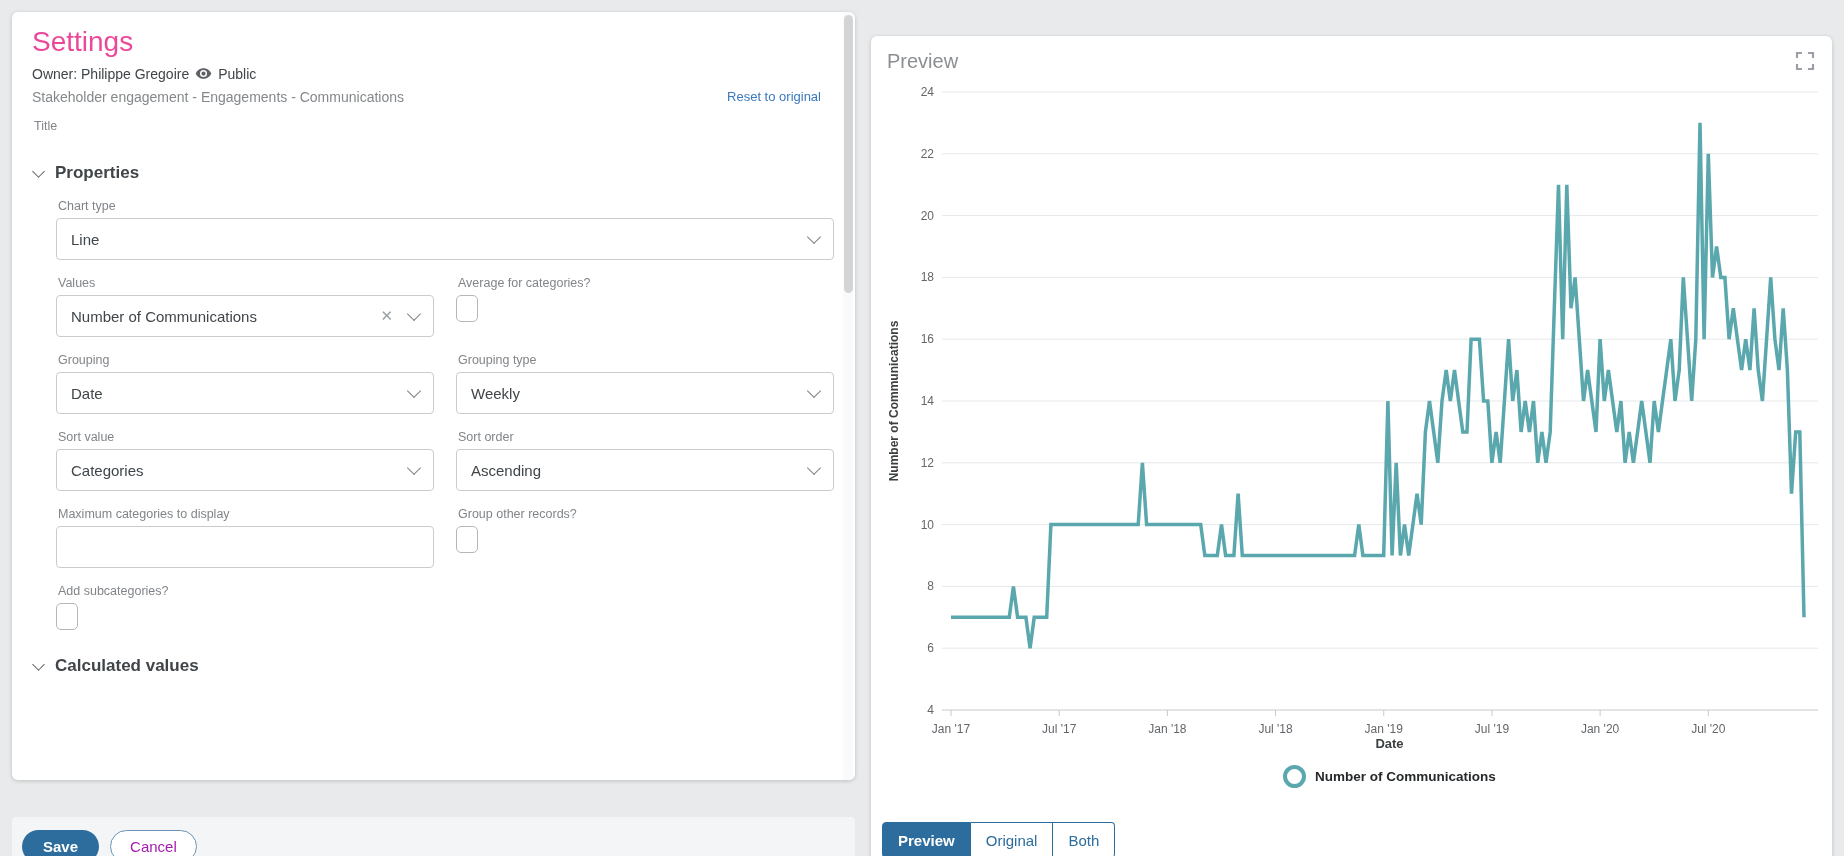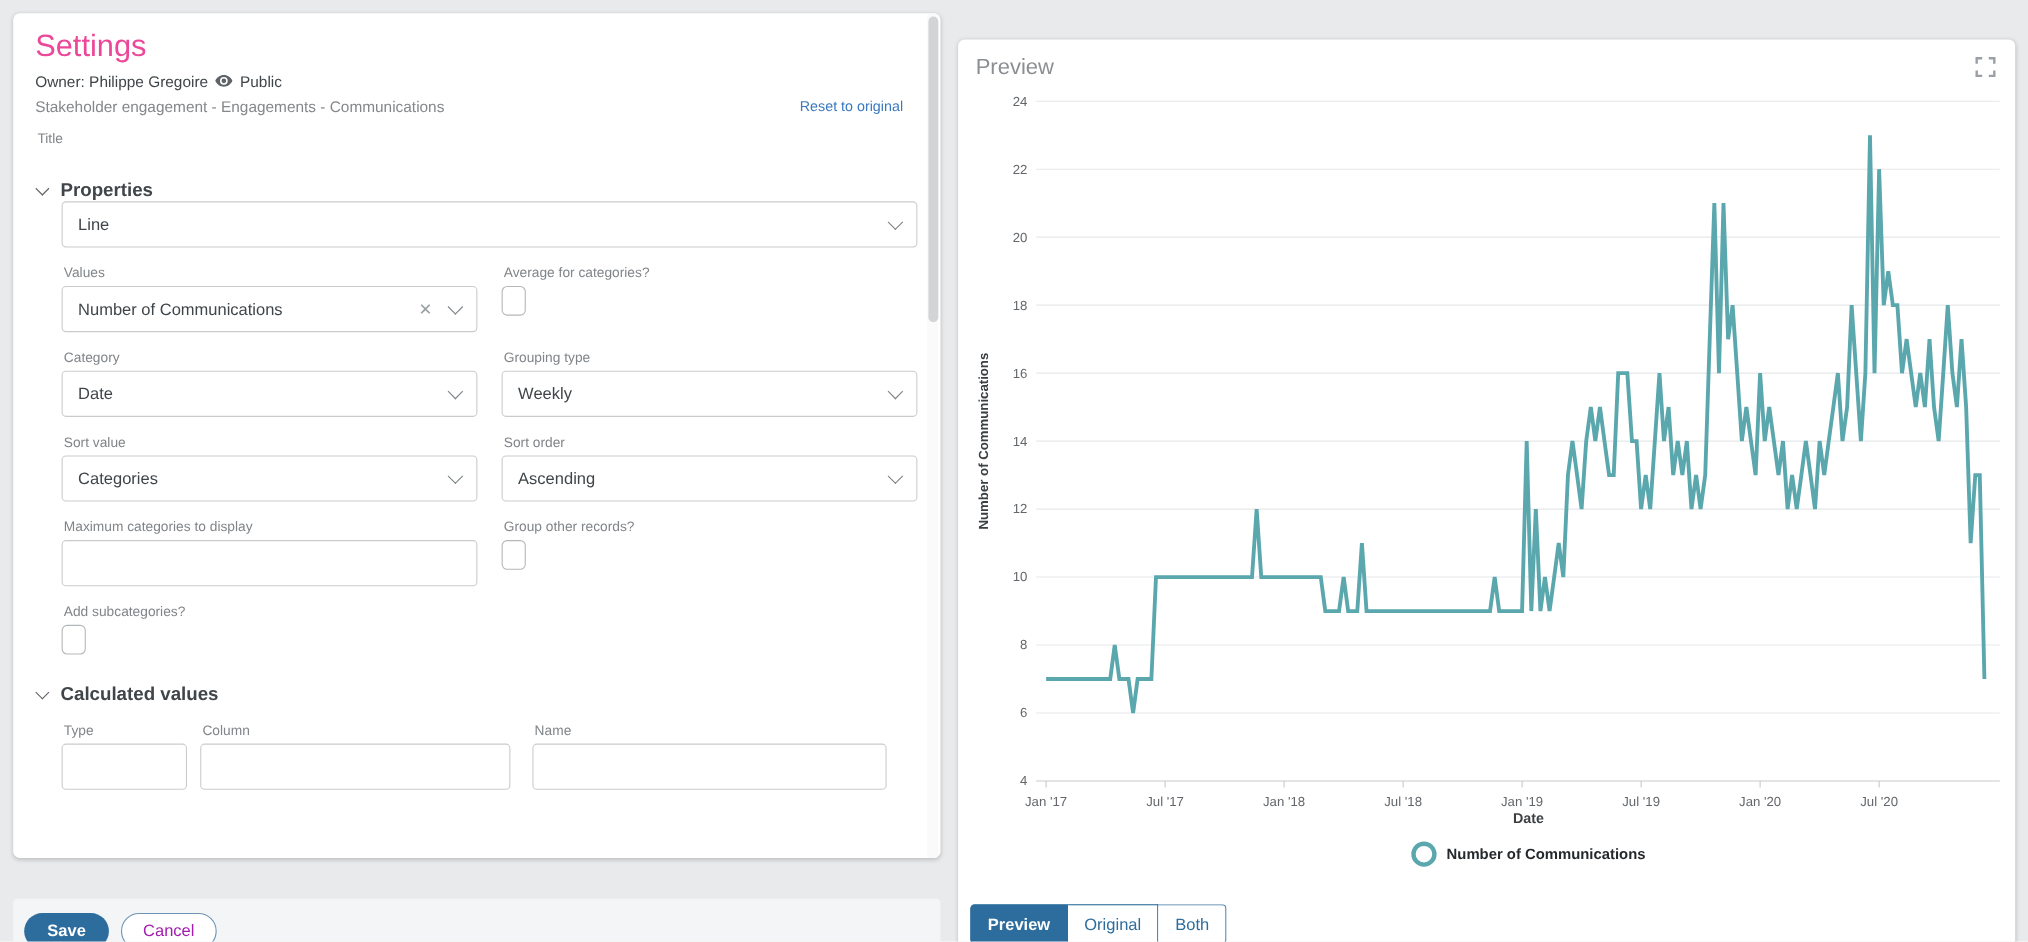--- a/index.html
+++ b/index.html
@@ -98,20 +98,21 @@
 
     <label class="field-label" style="margin-top:14px;">Title</label>
 
     <div class="section-header">
       <span class="chev"></span>
       <span>Properties</span>
     </div>
 
     <div class="fields">
 
+      <label class="field-label">Chart type</label>
       <div class="selectbox fcol-wide">
         <span class="val">Line</span>
         <span class="sel-chev"></span>
       </div>
 
       <div class="frow">
         <div class="fcol">
           <label class="field-label">Values</label>
           <div class="selectbox">
             <span class="val">Number of Communications</span>
@@ -120,21 +121,21 @@
           </div>
         </div>
         <div class="fcol">
           <label class="field-label">Average for categories?</label>
           <div class="checkbox"></div>
         </div>
       </div>
 
       <div class="frow">
         <div class="fcol">
-          <label class="field-label">Category</label>
+          <label class="field-label">Grouping</label>
           <div class="selectbox">
             <span class="val">Date</span>
             <span class="sel-chev"></span>
           </div>
         </div>
         <div class="fcol">
           <label class="field-label">Grouping type</label>
           <div class="selectbox">
             <span class="val">Weekly</span>
             <span class="sel-chev"></span>
@@ -172,34 +173,20 @@
 
       <label class="field-label">Add subcategories?</label>
       <div class="checkbox"></div>
     </div>
 
     <div class="section-header" style="margin-top:26px;">
       <span class="chev"></span>
       <span>Calculated values</span>
     </div>
 
-    <div class="calc-cols">
-      <div class="calc-c1">
-        <label class="field-label">Type</label>
-        <input class="textinput" style="">
-      </div>
-      <div class="calc-c2">
-        <label class="field-label">Column</label>
-        <input class="textinput" style="">
-      </div>
-      <div class="calc-c3">
-        <label class="field-label">Name</label>
-        <input class="textinput" style="">
-      </div>
-    </div>
   </div>
 
   <div class="scroll-track">
     <div class="scroll-thumb"></div>
   </div>
 </div>
 
 <div class="left-footer">
   <button class="btn-save">Save</button>
   <button class="btn-cancel">Cancel</button>

